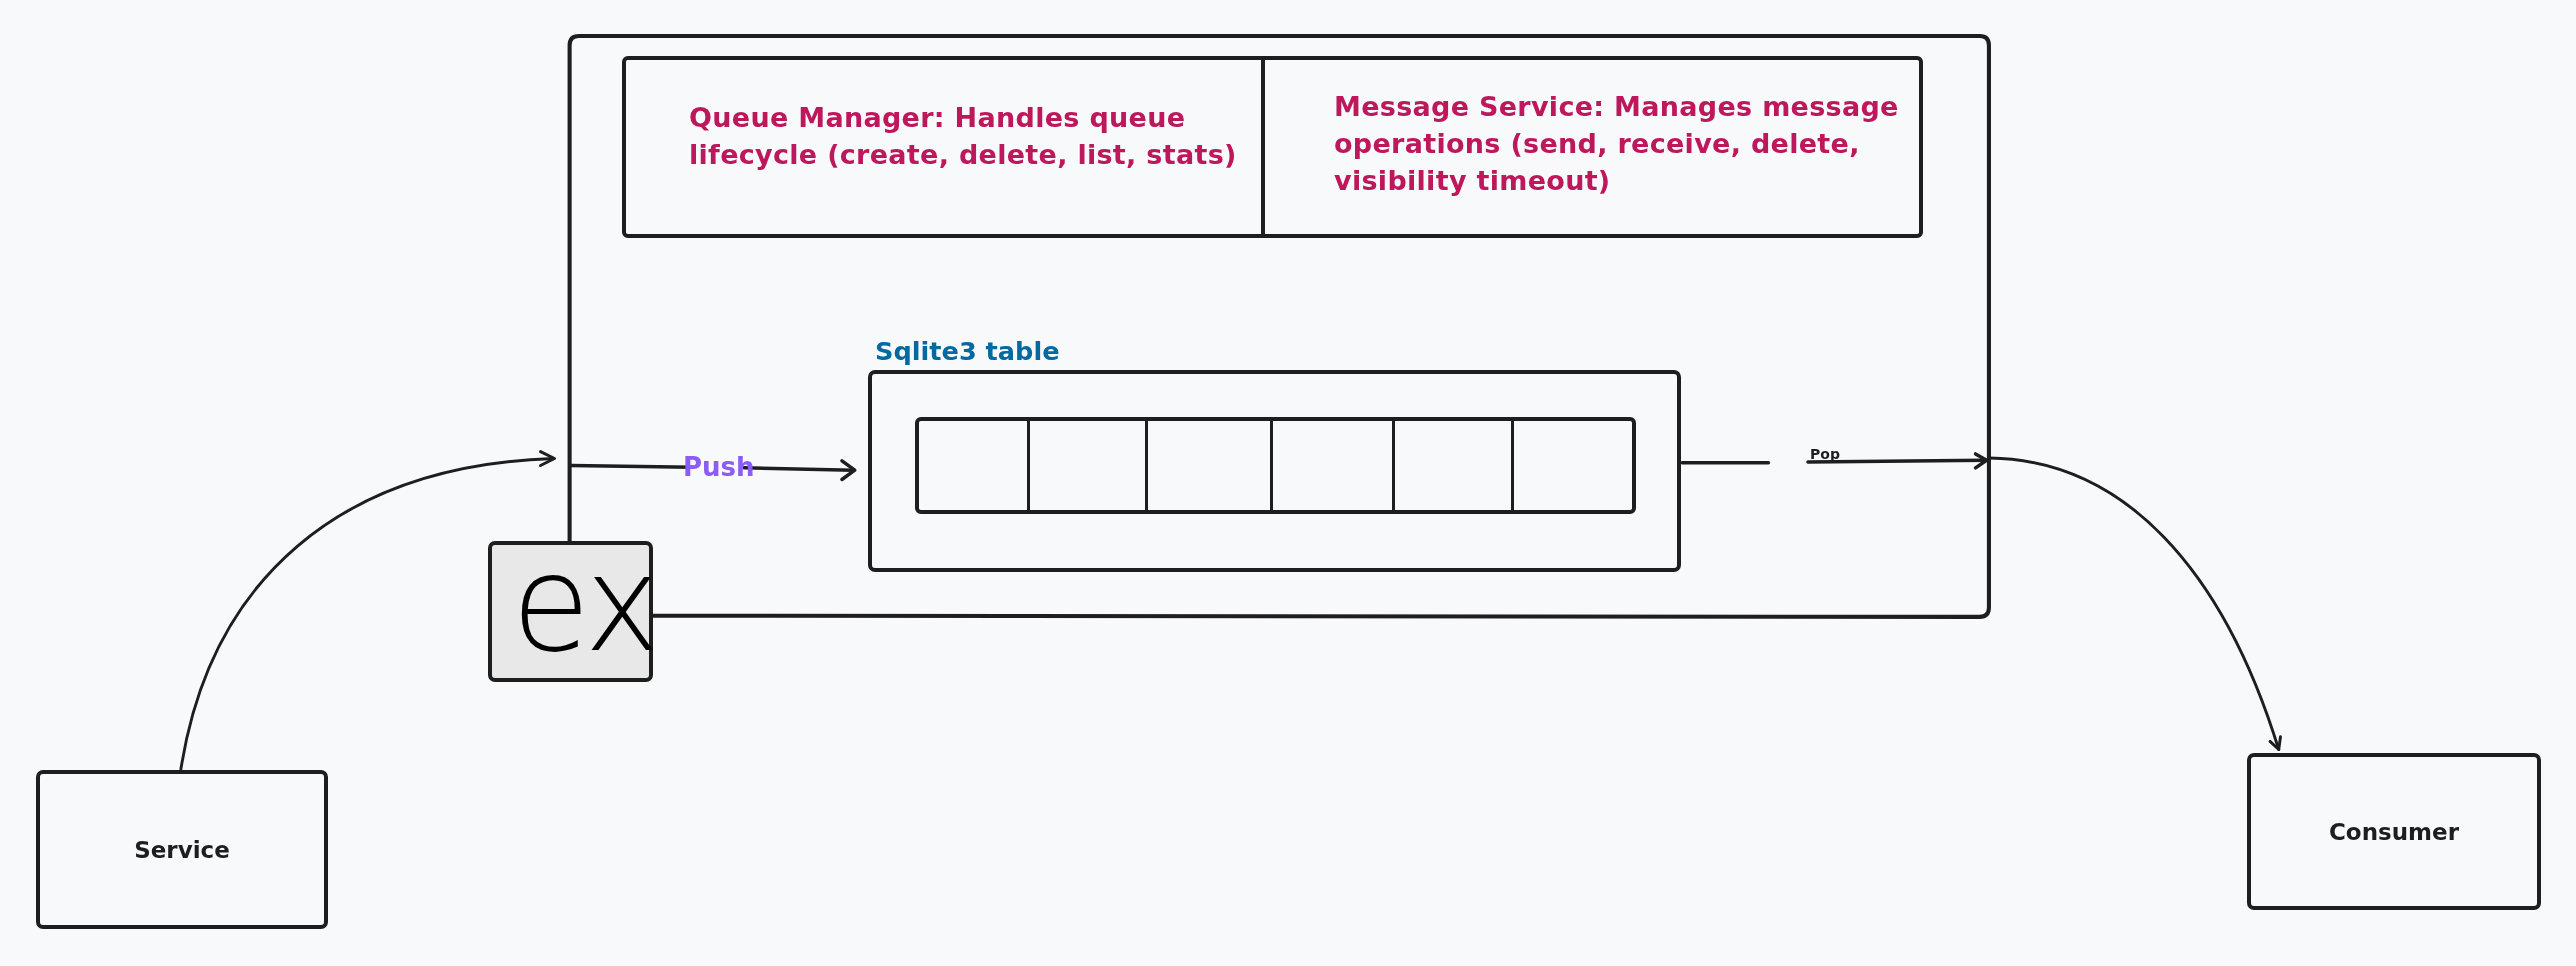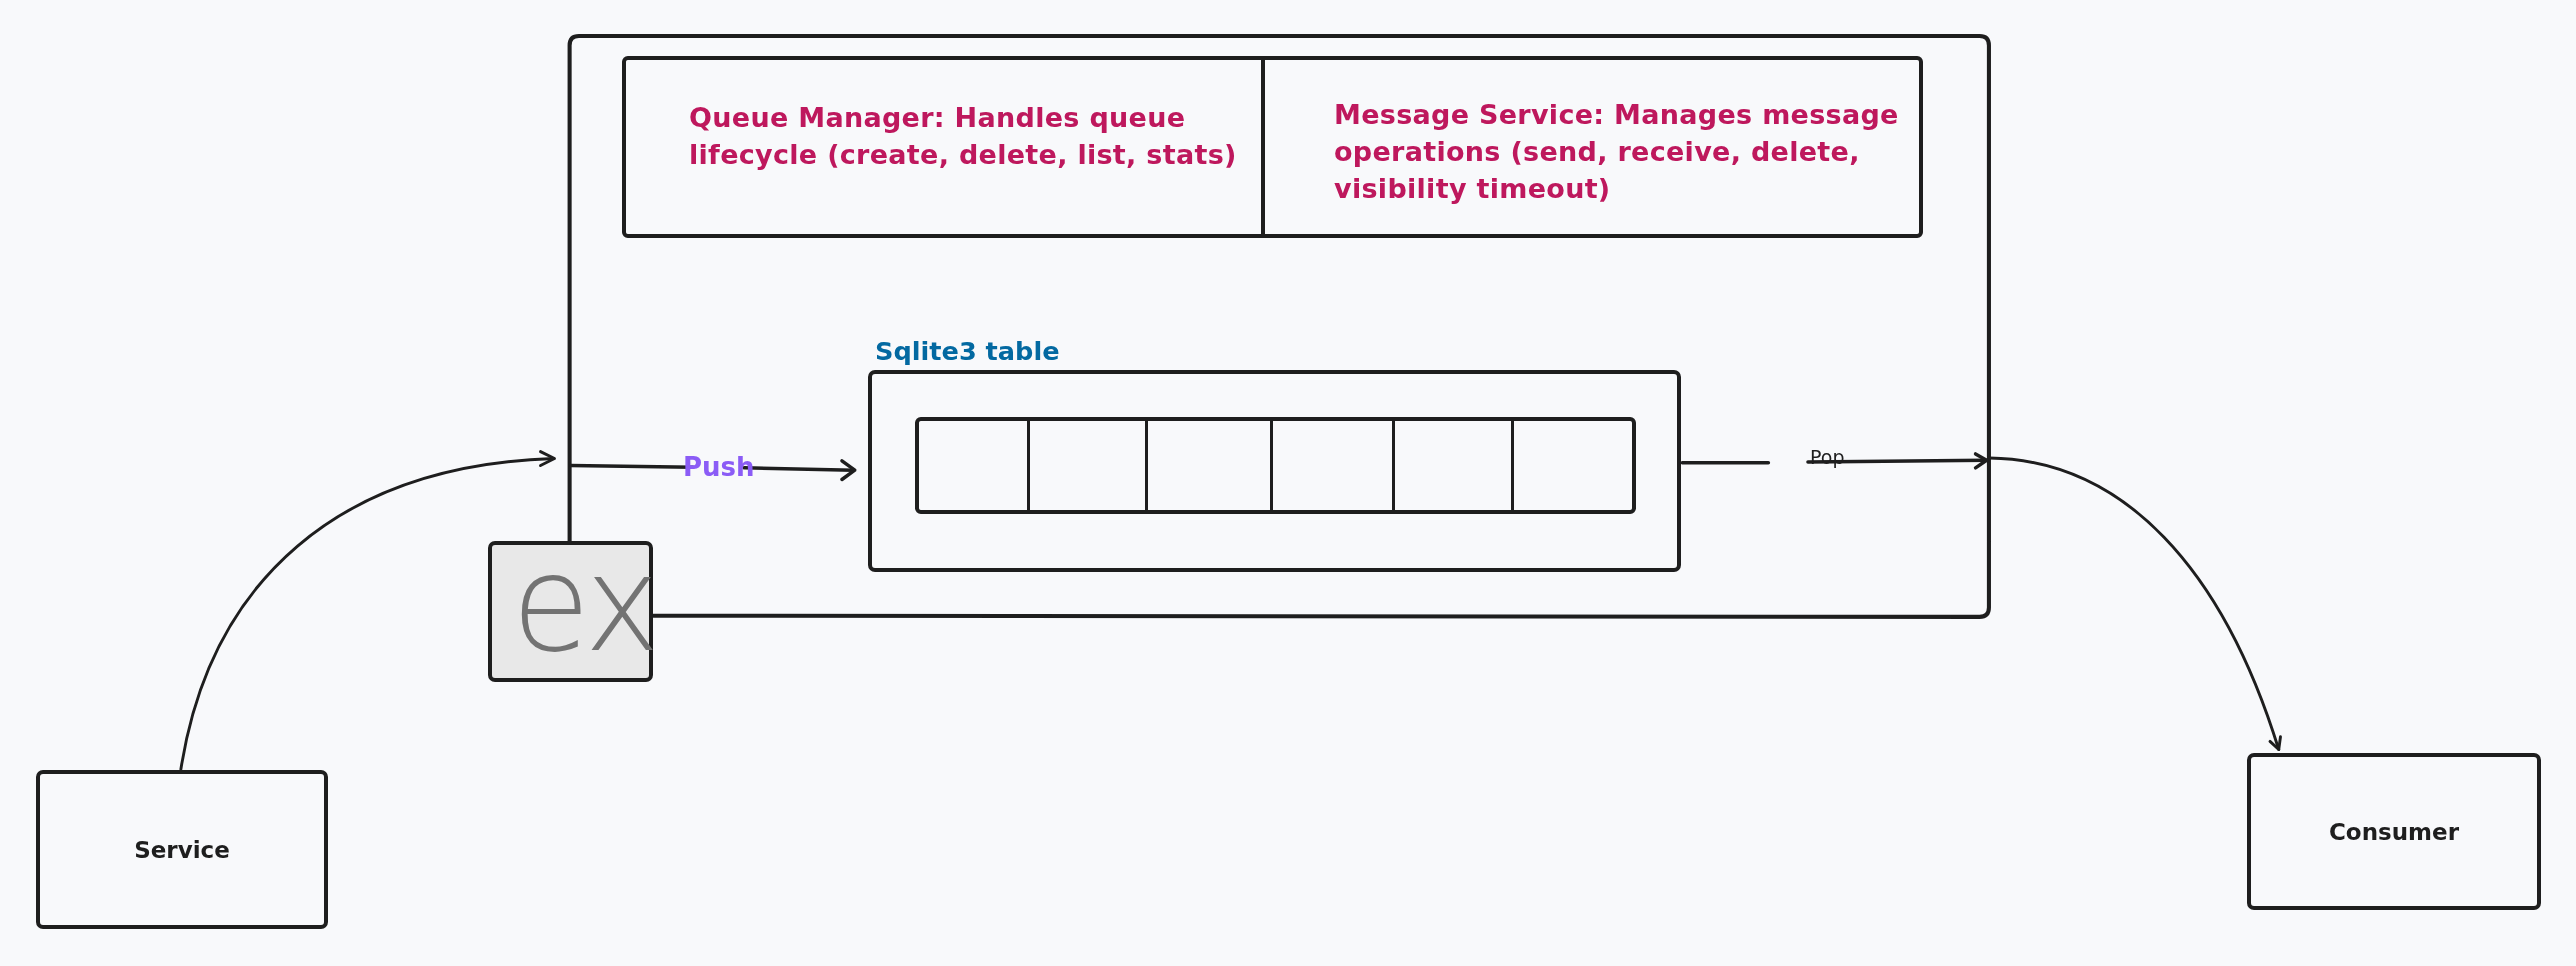--- a/index.html
+++ b/index.html
@@ -52,21 +52,21 @@
       position: absolute;
       box-sizing: border-box;
       border: 4.1px solid #1e1e1e;
       border-radius: 7px;
       background: #e8e8e8;
       display: flex;
       align-items: center;
       justify-content: center;
       font-family: "DejaVu Sans", sans-serif;
       font-weight: 200;
-      color: #737373;
+      color: #000000;
       font-size: 134px;
       line-height: 1;
       letter-spacing: -3.5px;
       padding-left: 28px;
     }
     .express-logo span {
       transform: translateY(-8.2px) scaleX(0.95);
       display: inline-block;
       -webkit-text-stroke: 0px;
     }
@@ -94,36 +94,36 @@
     <path d="M 3900 1238 L 3915 1252 L 3918 1230" stroke-width="5" transform="translate(0,36)"></path>
   </g>
 </svg>
 
 <div class="box" style="left:622px; top:56px; width:1301px; height:182px; border-radius:5.8px;"></div>
 <div style="position:absolute; left:1261px; top:58px; width:3.5px; height:179px; background:#1e1e1e;"></div>
 
 <div class="text-block" style="left:689px; top:99px;">Queue Manager: Handles queue
 lifecycle (create, delete, list, stats)</div>
 
-<div class="text-block" style="left:1334px; top:96px;">Message Service: Manages message
+<div class="text-block" style="left:1334px; top:88px;">Message Service: Manages message
 operations (send, receive, delete,
 visibility timeout)</div>
 
 <div style="position:absolute; left:875px; top:336px; font-size:25.6px; font-weight:bold; color:#0369a1;">Sqlite3 table</div>
 <div class="box" style="left:868px; top:370px; width:813px; height:202px; border-radius:7px;"></div>
 
 <div class="box" style="left:915px; top:417px; width:721px; height:97px; border-radius:5.8px; border-top-width:4.1px; border-bottom-width:4.7px;"></div>
 <div style="position:absolute; left:1027px; top:419px; width:2.9px; height:92px; background:#1e1e1e;"></div>
 <div style="position:absolute; left:1145px; top:419px; width:2.9px; height:92px; background:#1e1e1e;"></div>
 <div style="position:absolute; left:1270px; top:419px; width:2.9px; height:92px; background:#1e1e1e;"></div>
 <div style="position:absolute; left:1392px; top:419px; width:2.9px; height:92px; background:#1e1e1e;"></div>
 <div style="position:absolute; left:1511px; top:419px; width:2.9px; height:92px; background:#1e1e1e;"></div>
 
 <div style="position:absolute; left:683px; top:452px; font-size:26px; font-weight:bold; color:#8b5cf6;">Push</div>
-<div style="position:absolute; left:1810px; top:446px; font-size:19px; font-weight:normal; color:#1e1e1e;">Pop</div>
+<div style="position:absolute; left:1810px; top:446px; font-size:14px; font-weight:bold; color:#1e1e1e;">Pop</div>
 
 <div class="express-logo" style="left:488px; top:541px; width:165px; height:141px;">
   <span>ex</span>
 </div>
 
 <div class="box" style="left:36px; top:770px; width:292px; height:159px; border-radius:7px;">
   <div class="center-label">Service</div>
 </div>
 
 <div class="box" style="left:2247px; top:753px; width:294px; height:157px; border-radius:7px;">

